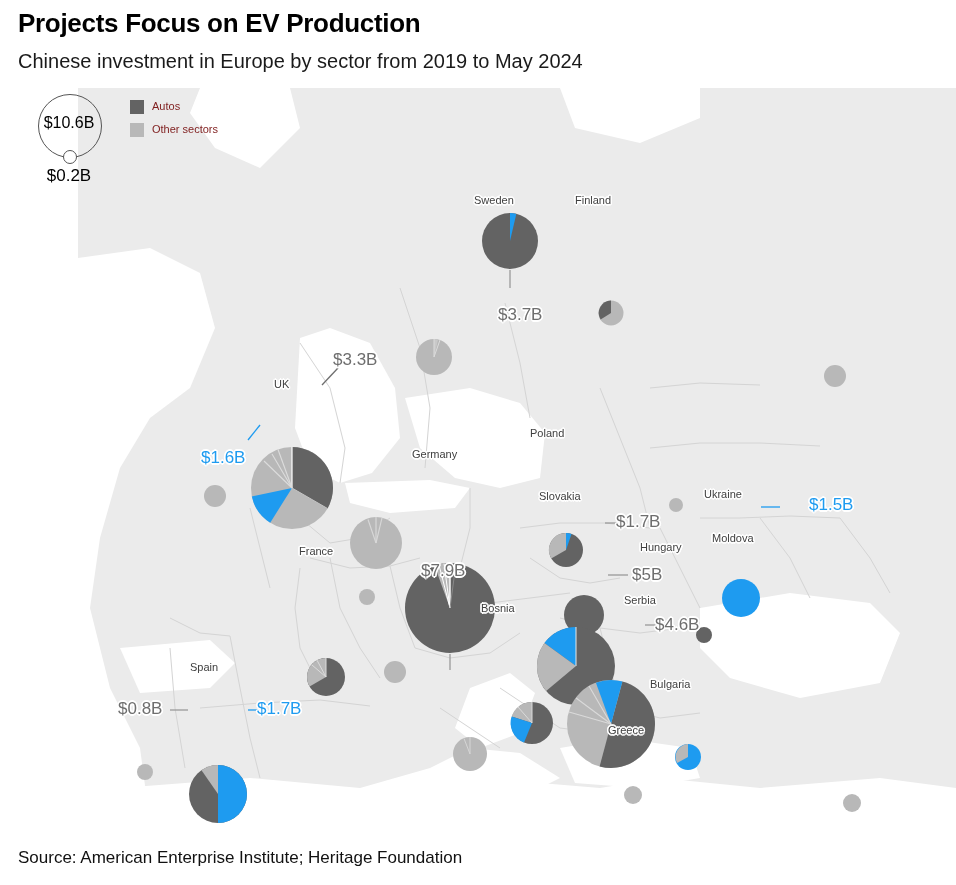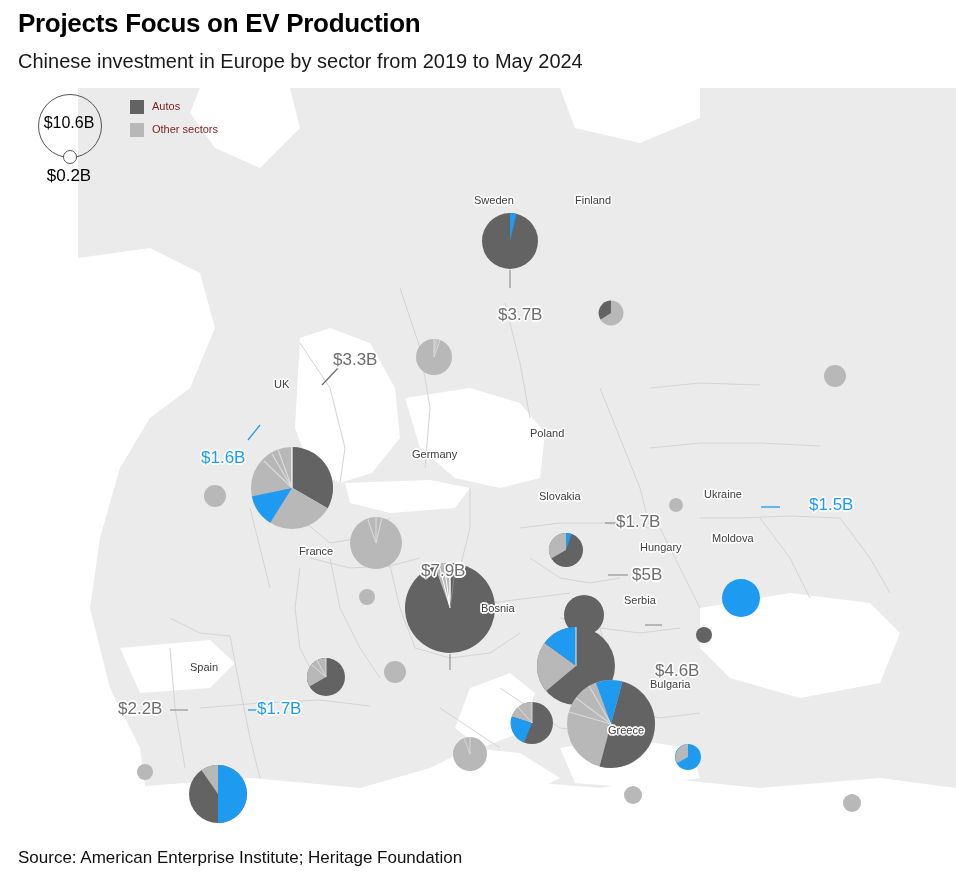--- a/index.html
+++ b/index.html
@@ -368,19 +368,19 @@
   <div class="c-label" style="left:190px;top:661px;">Spain</div>
   <div class="c-label" style="left:608px;top:724px;">Greece</div>
 
   <div class="v-label v-gray" style="left:498px;top:277px;margin-top:28px;">$3.7B</div>
   <div class="v-label v-gray" style="left:333px;top:350px;">$3.3B</div>
   <div class="v-label v-blue" style="left:201px;top:448px;">$1.6B</div>
   <div class="v-label v-gray" style="left:421px;top:561px;">$7.9B</div>
   <div class="v-label v-gray" style="left:616px;top:512px;">$1.7B</div>
   <div class="v-label v-blue" style="left:771px;top:495px;padding-left:38px;">$1.5B</div>
   <div class="v-label v-gray" style="left:632px;top:565px;">$5B</div>
-  <div class="v-label v-gray" style="left:655px;top:615px;margin-top:46px;">$4.6B</div>
-  <div class="v-label v-gray" style="left:118px;top:699px;">$2.2B</div>
+  <div class="v-label v-gray" style="left:655px;top:615px;">$4.6B</div>
+  <div class="v-label v-gray" style="left:118px;top:699px;">$0.8B</div>
   <div class="v-label v-blue" style="left:257px;top:699px;">$1.7B</div>
 
   <div class="source">Source: American Enterprise Institute; Heritage Foundation</div>
 
 </div>
 
 </body></html>

